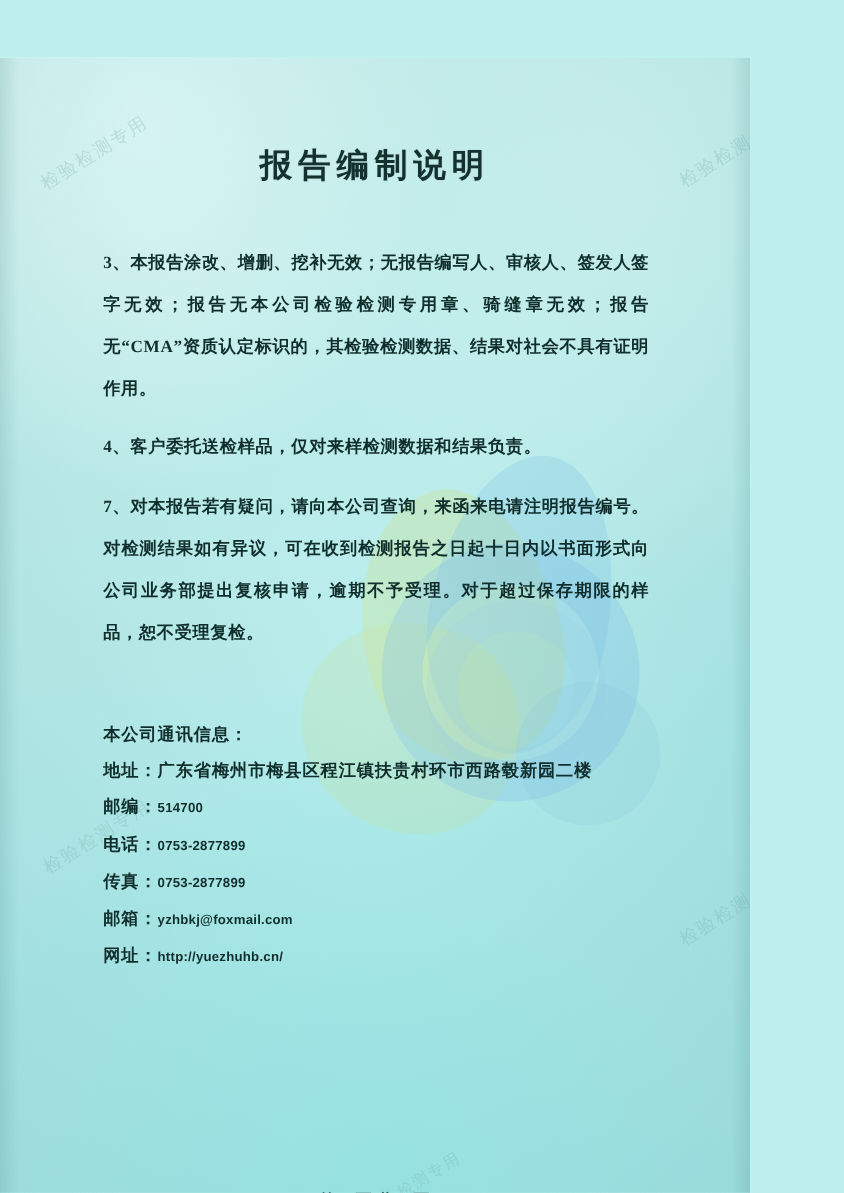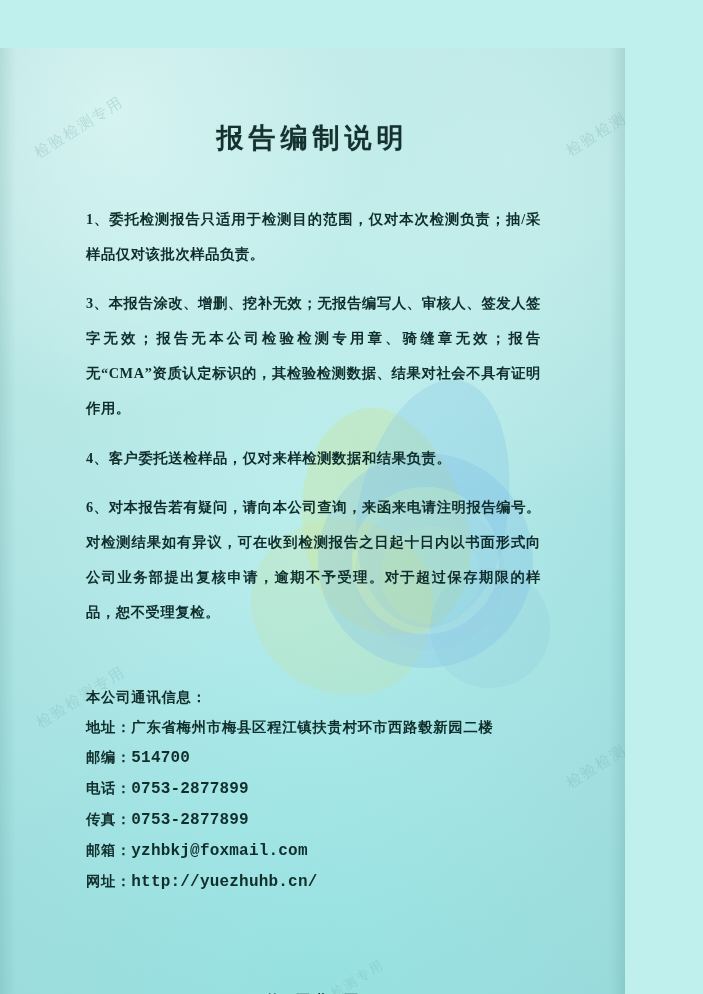--- a/index.html
+++ b/index.html
@@ -166,22 +166,22 @@
     font-weight: 600;
   }
   .contact-line {
     font-size: 14.3px;
     color: #102e2c;
     letter-spacing: 0.8px;
     line-height: 30px;
     font-weight: 600;
   }
   .mono {
-    font-family: Liberation Mono, monospace;
-    font-size: 16px;
+    font-family: Liberation Sans, sans-serif;
+    font-size: 11px;
     letter-spacing: 0.2px;
   }
 
   .footer {
     position: absolute;
     left: 0;
     right: 0;
     bottom: 33px;
     text-align: center;
     font-size: 13px;
@@ -225,24 +225,23 @@
   </div>
 
   <div class="edge-l"></div>
   <div class="edge-r"></div>
 
   <div class="content">
 
     <h1 class="doc-title">报告编制说明</h1>
 
     <div class="clauses">
-      <p class="clause">1、委托检测报告只适用于检测目的范围，仅对本次检测负责；抽/采样品仅对该批次样品负责。</p>
       <p class="clause">3、本报告涂改、增删、挖补无效；无报告编写人、审核人、签发人签字无效；报告无本公司检验检测专用章、骑缝章无效；报告无“CMA”资质认定标识的，其检验检测数据、结果对社会不具有证明作用。</p>
       <p class="clause">4、客户委托送检样品，仅对来样检测数据和结果负责。</p>
-      <p class="clause">6、对本报告若有疑问，请向本公司查询，来函来电请注明报告编号。对检测结果如有异议，可在收到检测报告之日起十日内以书面形式向公司业务部提出复核申请，逾期不予受理。对于超过保存期限的样品，恕不受理复检。</p>
+      <p class="clause">7、对本报告若有疑问，请向本公司查询，来函来电请注明报告编号。对检测结果如有异议，可在收到检测报告之日起十日内以书面形式向公司业务部提出复核申请，逾期不予受理。对于超过保存期限的样品，恕不受理复检。</p>
     </div>
 
     <div class="contact-block">
       <div class="contact-title">本公司通讯信息：</div>
 
       <div class="contact-line">
         <span>地址：</span><span>广东省梅州市梅县区程江镇扶贵村环市西路毂新园二楼</span>
       </div>
       <div class="contact-line">
         <span>邮编：</span><span class="mono">514700</span>

